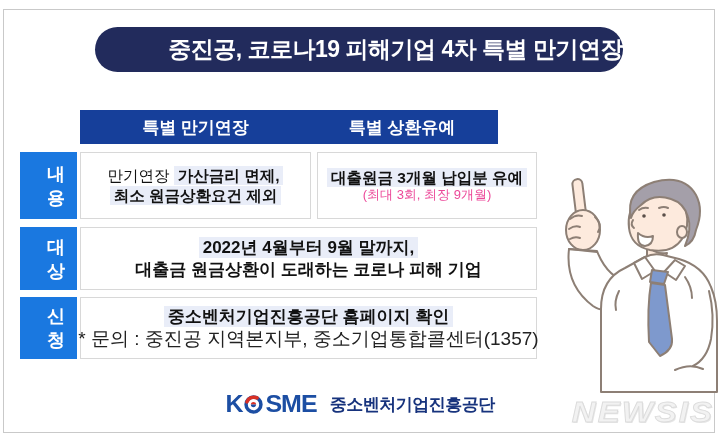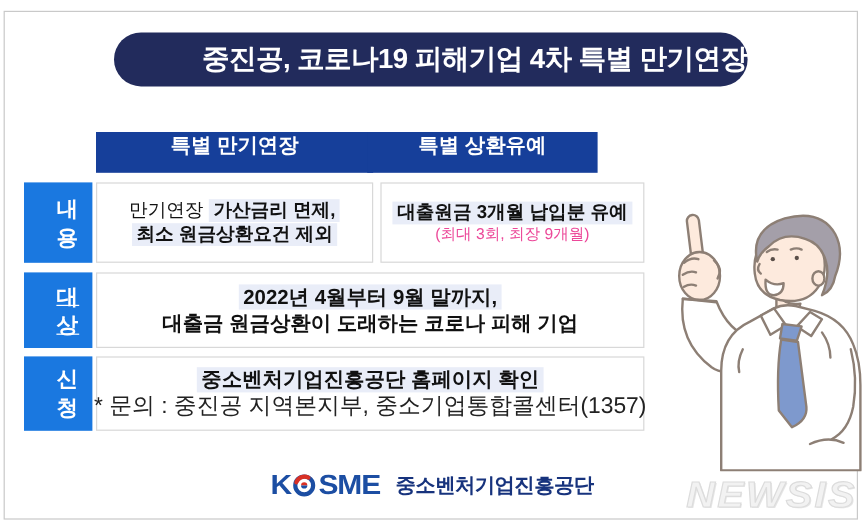--- a/index.html
+++ b/index.html
@@ -16,33 +16,33 @@
   
   .title-pill {
     position:absolute; left:95px; top:27px; width:528px; height:45px;
     background:#222b5c; border-radius:24px;
     display:flex; align-items:center; justify-content:flex-end;
     color:#ffffff; font-size:23px; font-weight:bold; letter-spacing:-0.5px;
   }
   
   .th {
     position:absolute; height:34px; background:#163f9a;
-    display:flex; align-items:flex-start; justify-content:center;
+    display:flex; align-items:center; justify-content:center;
     color:#ffffff; font-size:17px; font-weight:bold;
   }
   .th1 { left:80px; top:110px; width:231px; }
   .th2 { left:306px; top:110px; width:192px; }
   
   .rowlabel {
     position:absolute; left:20px; width:57px; background:#1a78e0;
     display:flex; align-items:center; justify-content:center;
     color:#ffffff; font-size:18px; font-weight:bold; letter-spacing:1px;padding-left:27px;
   }
   .rl1 { top:152px; height:67px; }
-  .rl2 { top:227px; height:63px;text-decoration:underline; }
+  .rl2 { top:227px; height:63px; }
   .rl3 { top:297px; height:62px; }
   
   .cell {
     position:absolute; background:#ffffff; border:1px solid #d8d8d8;
     display:flex; flex-direction:column; align-items:center; justify-content:center;
     gap:0; color:#111111; text-align:center;
   }
   .c-r1c1 { left:80px;  top:152px; width:231px; height:67px; }
   .c-r1c2 { left:317px; top:152px; width:220px; height:67px; }
   .c-r2   { left:80px;  top:227px; width:457px; height:63px; }

